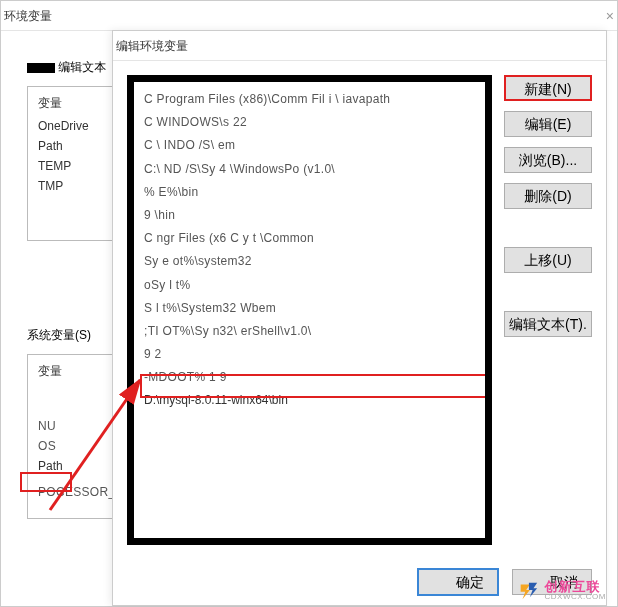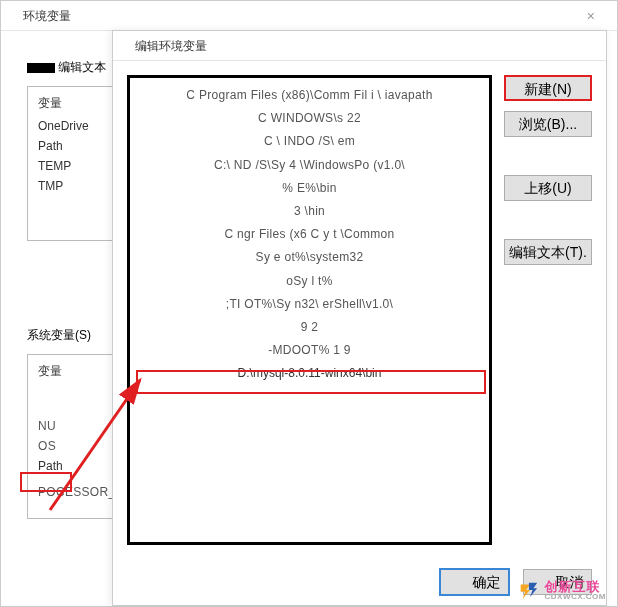--- a/index.html
+++ b/index.html
@@ -13,21 +13,21 @@
       overflow: hidden;
     }
     .window {
       position: absolute;
       background: #fff;
       border: 1px solid #ccc;
     }
     .titlebar {
       height: 30px;
       line-height: 30px;
-      padding: 0 22px;
+      padding: 0 3px;
       border-bottom: 1px solid #e5e5e5;
       font-size: 12px;
       color: #333;
       display: flex;
       justify-content: space-between;
     }
     .close-x {
       color: #999;
       cursor: default;
       font-size: 14px;
@@ -82,29 +82,28 @@
       height: calc(100% - 30px);
       flex-direction: column;
     }
     .content-row {
       display: flex;
       gap: 12px;
       flex: 1;
       min-height: 0;
     }
     .path-list {
-      border: 3px solid #000000;
+      border: 7px solid #000000;
       flex: 1;
       padding: 6px 4px;
       font-size: 12px;
       color: #333;
       overflow: hidden;
       position: relative;
       height: 470px;
-      text-align: center;
     }
     .path-row {
       padding: 2px 6px;
       white-space: nowrap;
       line-height: 1.6;
     }
     .btn-col {
       display: flex;
       flex-direction: column;
       gap: 10px;
@@ -118,21 +117,21 @@
       line-height: 24px;
       text-align: center;
       cursor: default;
     }
     .btn-row {
       display: flex;
       justify-content: flex-end;
       gap: 14px;
       padding-right: 0;
     }
-    .btn-row .btn { width: 69px; padding-left: 24px; }
+    .btn-row .btn { width: 80px; padding-left: 24px; }
     .highlight-red {
       border: 2px solid #e02020;
     }
     .highlight-box-path {
       position: absolute;
       border: 2px solid #e02020;
       left: 6px; top: 292px; width: 350px; height: 24px;
       pointer-events: none;
     }
     .arrow-svg {
@@ -161,21 +160,21 @@
       align-items: center;
       gap: 6px;
     }
     .wm-icon {
       width: 22px; height: 22px;
     }
     .wm-text {
       display: flex; flex-direction: column; line-height: 1;
     }
     .wm-main { font-size: 13px; font-weight: 600; color: #ec4899; letter-spacing: 1px; }
-    .wm-sub { font-size: 8px; color: #aaa; letter-spacing: 0.5px; font-weight: bold; }
+    .wm-sub { font-size: 8px; color: #aaa; letter-spacing: 0.5px; }
     .redact {
       background: #000;
       color: #000;
       display: inline-block;
       height: 10px;
       vertical-align: middle;
     }
   </style>
 </head>
 <body>
@@ -220,33 +219,36 @@
     <span>编辑环境变量</span>
   </div>
   <div class="inner-body">
     <div class="content-row">
       <div class="path-list">
         <div class="path-row partial">C    Program Files (x86)\Comm     Fil          i     \ iavapath</div>
         <div class="path-row partial">C   WINDOWS\s        22</div>
         <div class="path-row partial">C  \ INDO  /S\                         em</div>
         <div class="path-row partial">C:\    ND    /S\Sy         4 \WindowsPo            (v1.0\</div>
         <div class="path-row partial">%                  E%\bin</div>
-        <div class="path-row partial">3                          \hin</div>
+        <div class="path-row partial">9                          \hin</div>
         <div class="path-row partial">C     ngr     Files (x6            C                  y  t  \Common</div>
         <div class="path-row partial">  Sy e        ot%\system32</div>
         <div class="path-row partial"> oSy     l     t%</div>
+        <div class="path-row partial"> S      l      t%\System32  Wbem</div>
         <div class="path-row partial">    ;TI      OT%\Sy      n32\                  erShell\v1.0\</div>
         <div class="path-row partial">9    2       </div>
         <div class="path-row partial">         -MDOOT% 1  9                           </div>
         <div class="path-row">D:\mysql-8.0.11-winx64\bin</div>
         <div class="highlight-box-path"></div>
       </div>
       <div class="btn-col">
         <div class="btn highlight-red">新建(N)</div>
+        <div class="btn">编辑(E)</div>
         <div class="btn">浏览(B)...</div>
+        <div class="btn">删除(D)</div>
         <div style="height:18px"></div>
         <div class="btn">上移(U)</div>
         <div style="height:18px"></div>
         <div class="btn">编辑文本(T).</div>
       </div>
     </div>
     <div class="btn-row">
       <div class="btn" style="border-color:#3a86d6;box-shadow:0 0 0 1px #3a86d6">确定</div>
       <div class="btn">取消</div>
     </div>

